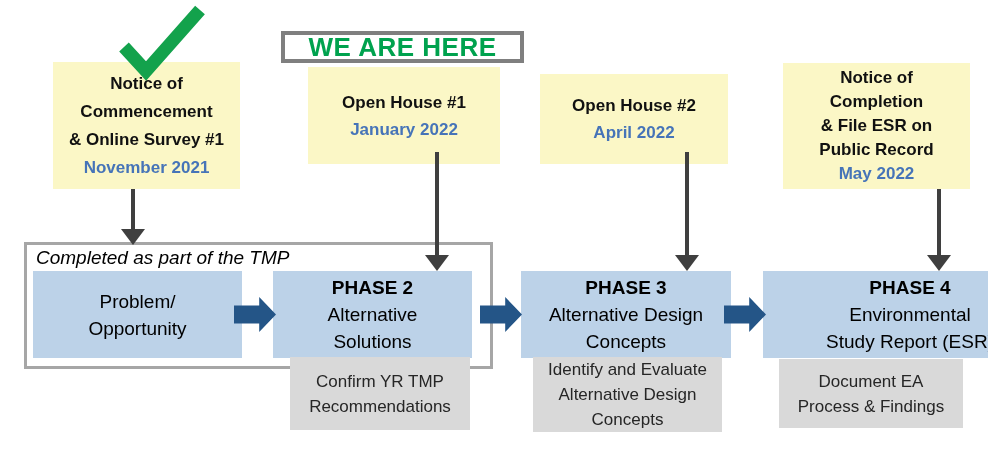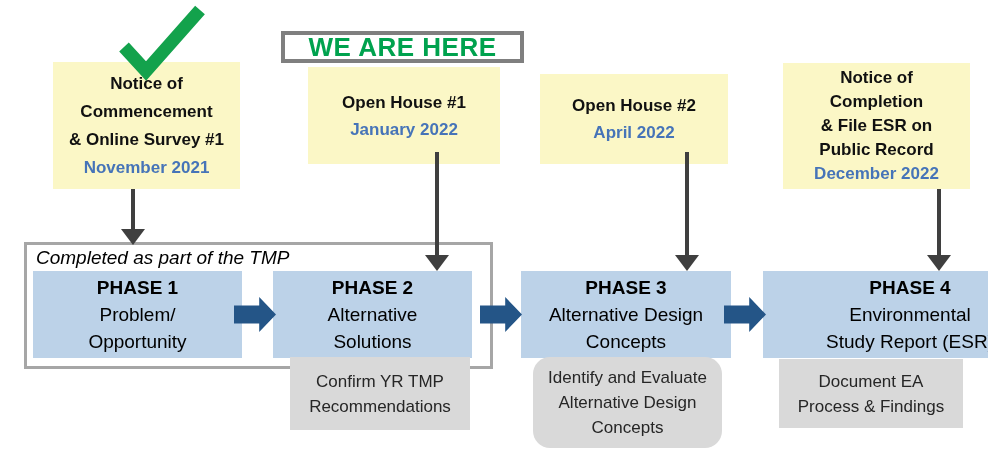--- a/index.html
+++ b/index.html
@@ -62,21 +62,21 @@
   }
   .a1 { left:234px; } .a2 { left:480px; } .a3 { left:724px; }
 
   
   .note {
     position:absolute; background:#D9D9D9; color:#262626; font-size:17px; line-height:25px;
     display:flex; align-items:center; justify-content:center; text-align:center;
     white-space:pre-line; z-index:2;
   }
   .g2 { left:290px; top:357px; width:180px; height:73px; }
-  .g3 { left:533px; top:357px; width:189px; height:91px;border-radius:17px; }
+  .g3 { left:533px; top:357px; width:189px; height:75px; }
   .g4 { left:779px; top:359px; width:184px; height:69px; }
 </style>
 </head>
 <body>
 
 <div class="canvas">
 
   <div class="frame"></div>
   <div class="frame-label">Completed as part of the TMP</div>
 
@@ -96,25 +96,24 @@
   </div>
   <div class="mbox m3">
     <div class="m-text">Open House #2</div>
     <div class="m-date">April 2022</div>
   </div>
   <div class="mbox m4">
     <div class="m-text">Notice of
 Completion
 &amp; File ESR on
 Public Record</div>
-    <div class="m-date">December 2022</div>
+    <div class="m-date">May 2022</div>
   </div>
 
   <div class="phase p1">
-    <div class="p-title">PHASE 1</div>
     <div class="p-sub">Problem/
 Opportunity</div>
   </div>
   <div class="phase p2">
     <div class="p-title">PHASE 2</div>
     <div class="p-sub">Alternative
 Solutions</div>
   </div>
   <div class="phase p3">
     <div class="p-title">PHASE 3</div>

